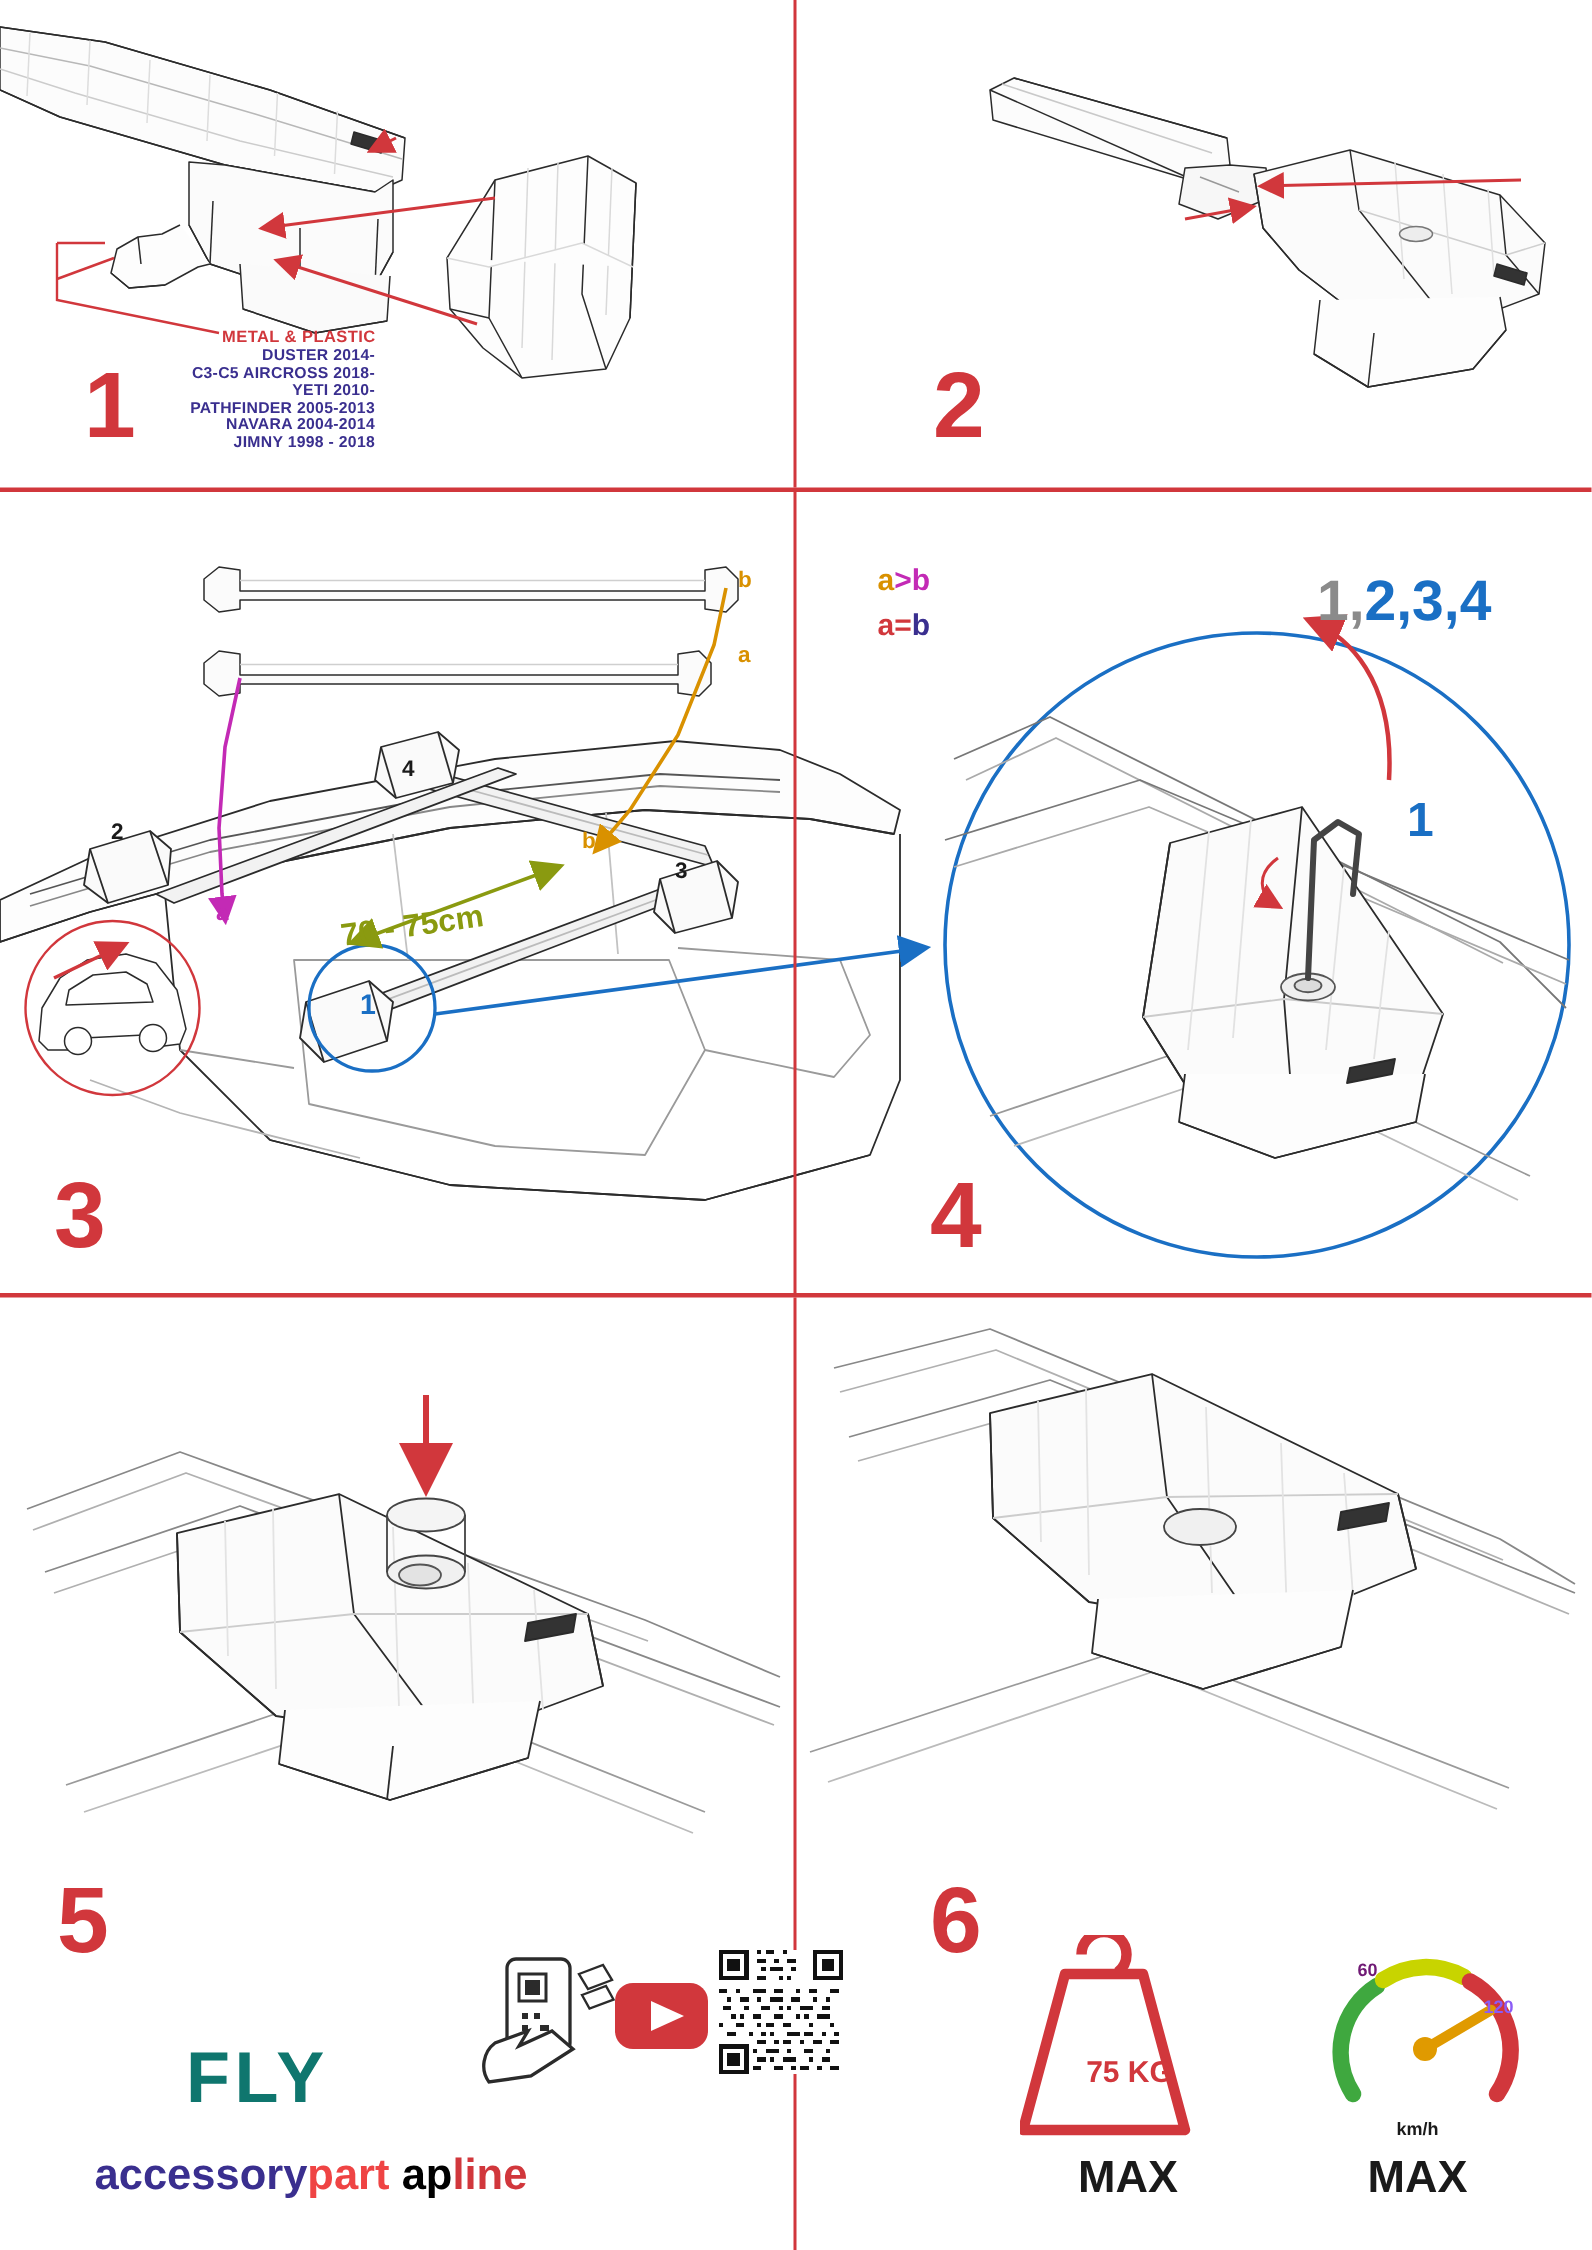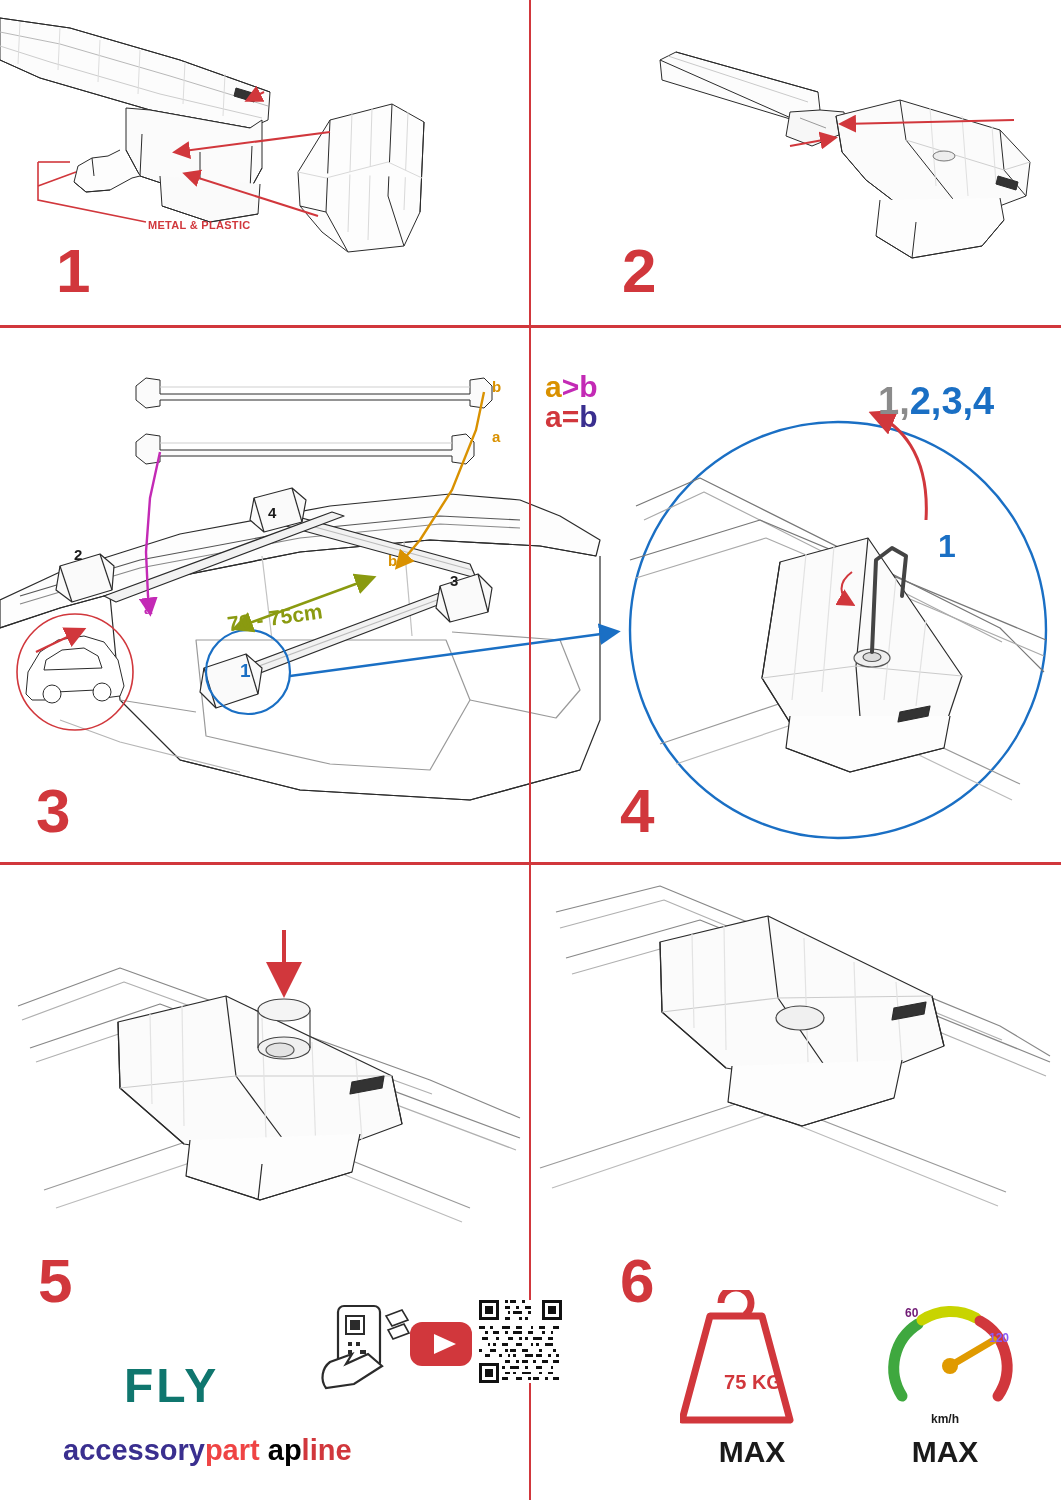--- a/index.html
+++ b/index.html
@@ -74,23 +74,23 @@
     color: #3a2f8f;
     font-size: 10.5px;
     font-weight: bold;
     line-height: 11.5px;
     letter-spacing: 0.2px;
   }
 
   
   .ab-legend {
     position: absolute;
-    left: 545px;
+    left: 585px;
     top: 372px;
-    font-size: 30px;
+    font-size: 20px;
     font-weight: bold;
     line-height: 30px;
   }
   .ab-legend .a-gt { color: #d99100; }
   .ab-legend .b-gt { color: #c32ab5; }
   .ab-legend .a-eq { color: #d1373c; }
   .ab-legend .b-eq { color: #3a2f8f; }
 
   .dim-text {
     position: absolute;
@@ -492,20 +492,28 @@
     </g>
   </svg>
 
   <div class="divider" id="div1"></div>
   <div class="divider" id="div2"></div>
   <div class="vdivider" style="left:529px; top:0px; height:325px;"></div>
   <div class="vdivider" style="left:529px; top:328px; height:534px;"></div>
   <div class="vdivider" style="left:529px; top:865px; height:635px;"></div>
 
   <div class="metal-plastic">METAL &amp; PLASTIC</div>
+  <div class="vehicle-list">
+    <div>DUSTER 2014-</div>
+    <div>C3-C5 AIRCROSS 2018-</div>
+    <div>YETI 2010-</div>
+    <div>PATHFINDER 2005-2013</div>
+    <div>NAVARA 2004-2014</div>
+    <div>JIMNY 1998 - 2018</div>
+  </div>
   <div class="step-num" style="left:56px; top:240px;">1</div>
 
   <div class="step-num" style="left:622px; top:240px;">2</div>
 
   <div class="ab-legend">
     <div><span class="a-gt">a</span><span class="b-gt">&gt;</span><span class="b-gt">b</span></div>
     <div><span class="a-eq">a</span><span class="a-eq">=</span><span class="b-eq">b</span></div>
   </div>
 
   <div class="ab-mini orange" style="left:492px; top:378px;">b</div>

